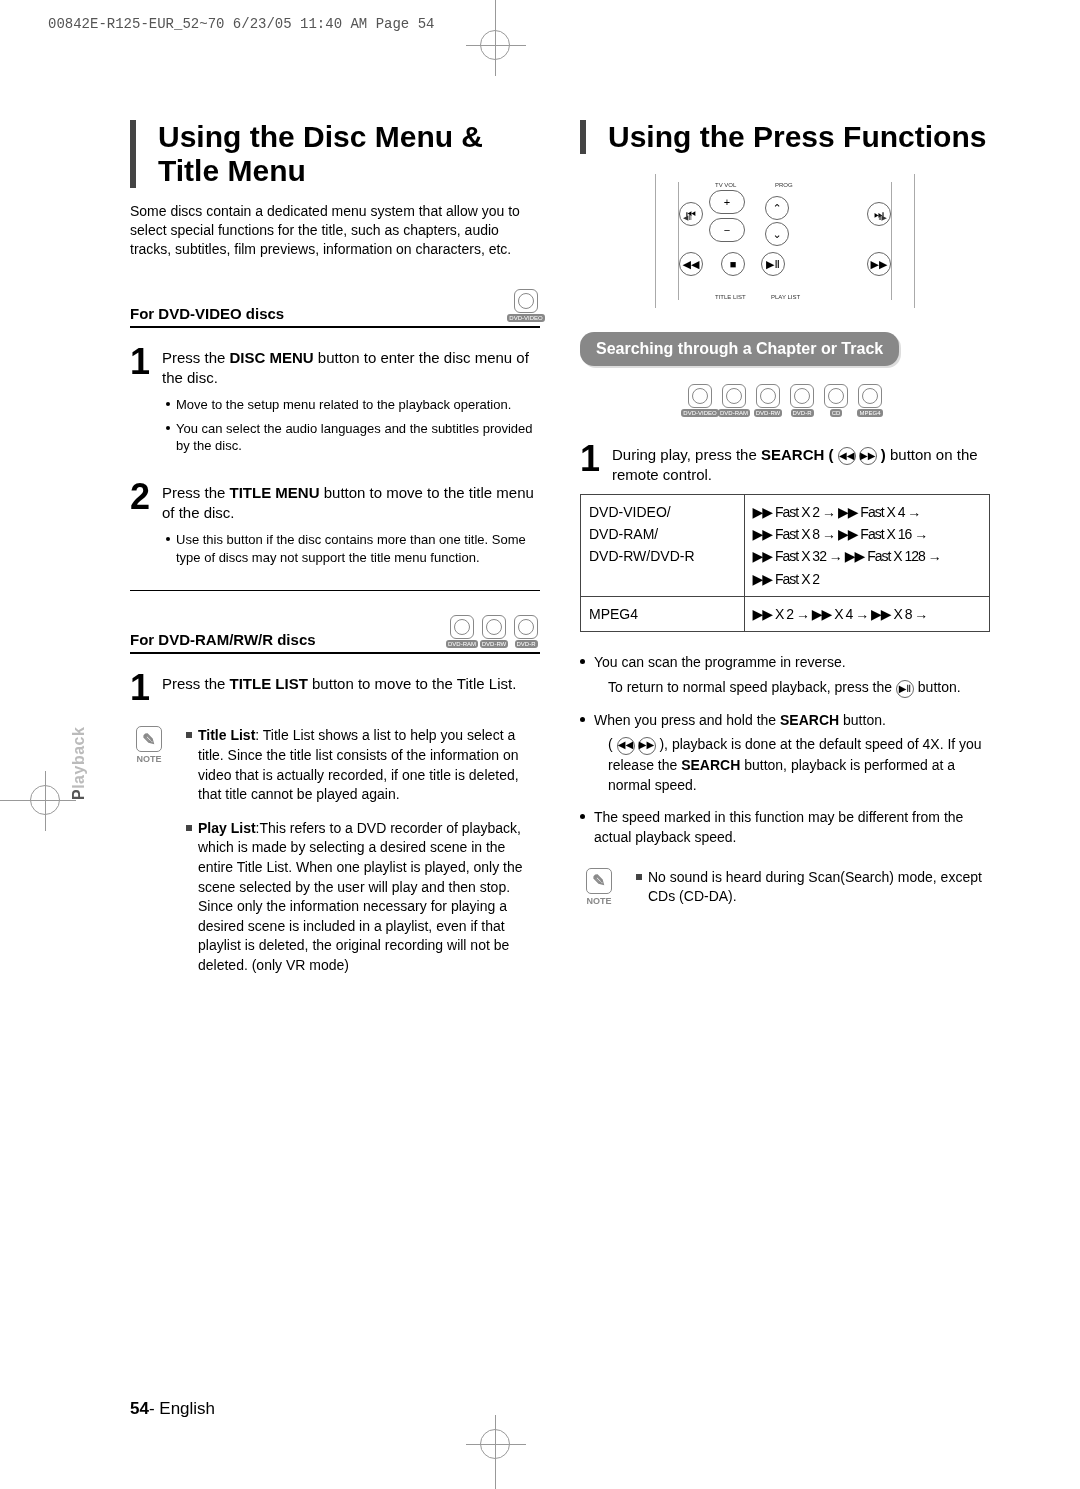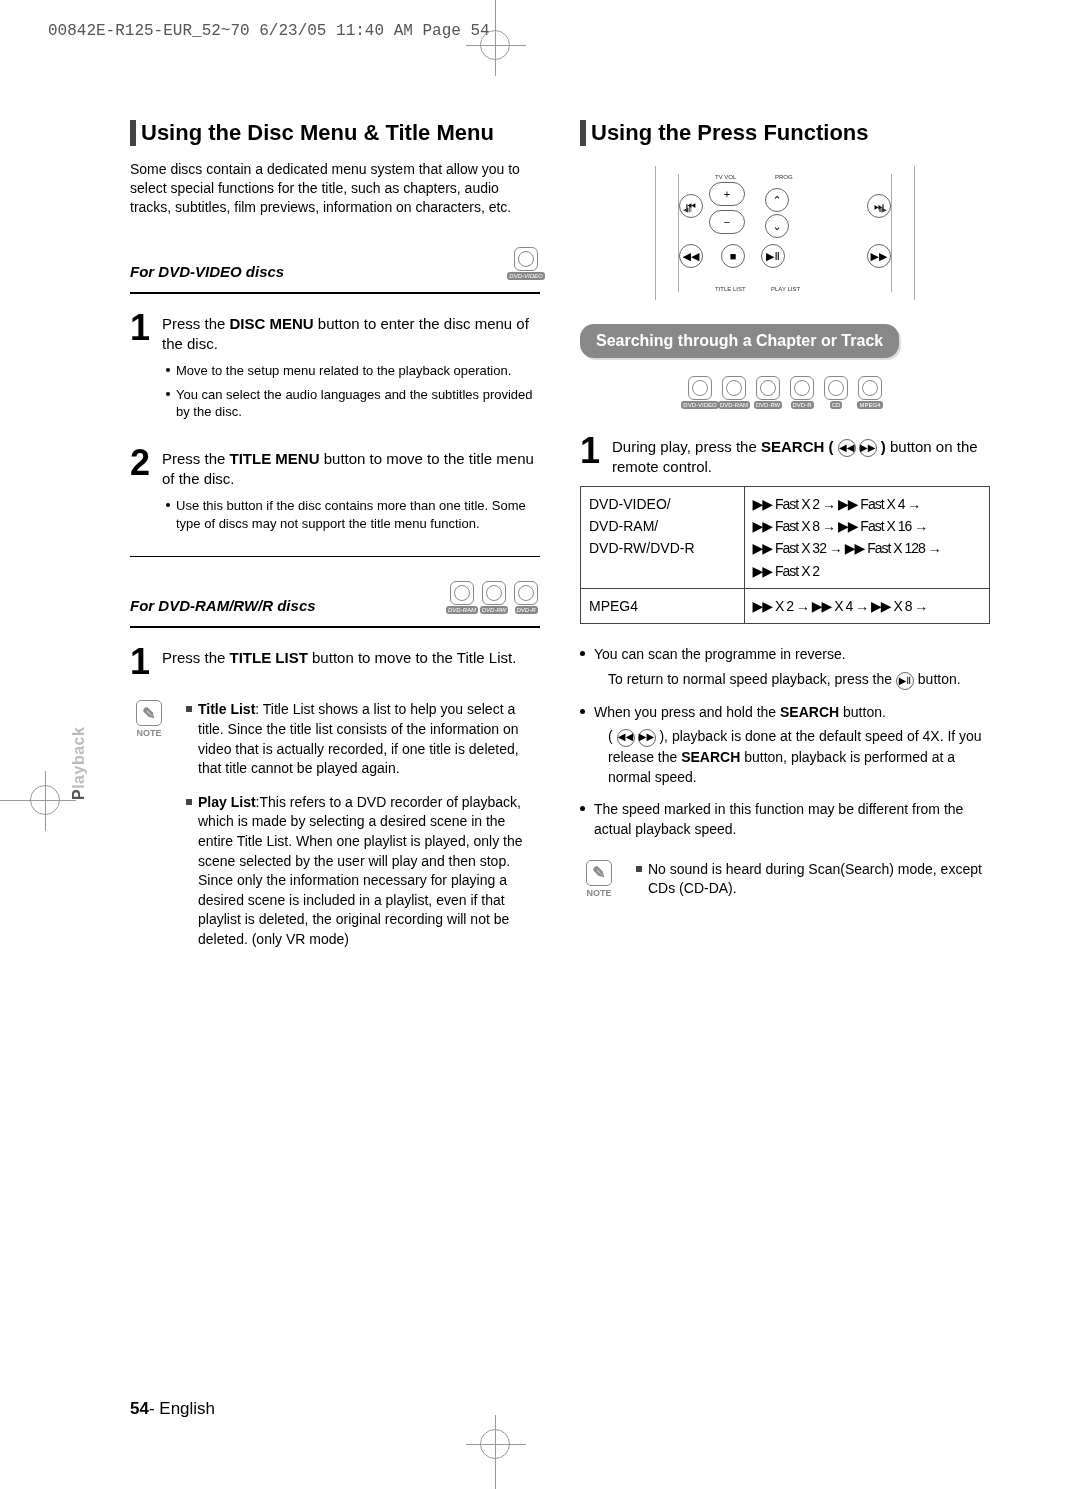--- a/index.html
+++ b/index.html
@@ -6,53 +6,53 @@
   body {
     font-family: Arial, Helvetica, sans-serif;
     background: #fff;
     width: 1080px;
     height: 1489px;
     position: relative;
     color: #000;
   }
   .preprint-header {
     position: absolute;
-    top: 22px;
+    top: 16px;
     left: 48px;
     font-family: "Courier New", monospace;
-    font-size: 16px;
+    font-size: 14px;
     color: #555;
   }
   .crop-top { position:absolute; top:0; left:495px; width:1px; height:32px; background:#999; }
   .crop-top2 { position:absolute; top:30px; left:480px; width:30px; height:30px; border:1px solid #999; border-radius:50%; }
   .crop-top2:before { content:""; position:absolute; top:14px; left:-15px; width:60px; height:1px; background:#999;}
   .crop-top2:after { content:""; position:absolute; left:14px; top:-15px; width:1px; height:60px; background:#999;}
   .crop-bottom { position:absolute; bottom:0; left:495px; width:1px; height:32px; background:#999; }
   .crop-bottom2 { position:absolute; bottom:30px; left:480px; width:30px; height:30px; border:1px solid #999; border-radius:50%; }
   .crop-bottom2:before { content:""; position:absolute; top:14px; left:-15px; width:60px; height:1px; background:#999;}
   .crop-bottom2:after { content:""; position:absolute; left:14px; top:-15px; width:1px; height:60px; background:#999;}
   .crop-left { position:absolute; top:800px; left:0; width:32px; height:1px; background:#999; }
   .crop-left2 { position:absolute; top:785px; left:30px; width:30px; height:30px; border:1px solid #999; border-radius:50%; }
   .crop-left2:before { content:""; position:absolute; top:14px; left:-15px; width:60px; height:1px; background:#999;}
   .crop-left2:after { content:""; position:absolute; left:14px; top:-15px; width:1px; height:60px; background:#999;}
 
   .page { position:absolute; top:120px; left:130px; right:90px; bottom:100px; }
   .columns { display:flex; gap:40px; }
   .col { flex:1; min-width:0; }
 
   .section-title {
-    font-size: 22px;
+    font-size: 30px;
     font-weight: bold;
     border-left: 6px solid #444;
-    padding-left: 5px;
+    padding-left: 22px;
     margin-bottom: 14px;
   }
   .intro { font-size: 14px; line-height:1.35; margin-bottom:30px; }
 
-  .subhead-row { display:flex; align-items:flex-end; justify-content:space-between; border-bottom:2px solid #000; padding-bottom:12px; margin-bottom:16px; margin-top:10px;font-style:italic;}
+  .subhead-row { display:flex; align-items:flex-end; justify-content:space-between; border-bottom:2px solid #000; padding-bottom:4px; margin-bottom:16px; margin-top:10px;}
   .subhead { font-weight:bold; font-size:15px; }
   .disc-icons { display:flex; gap:4px; }
   .disc-icon { width:28px; display:flex; flex-direction:column; align-items:center; }
   .disc-icon .ring { width:24px; height:24px; border:1.5px solid #888; border-radius:6px; display:flex; align-items:center; justify-content:center; }
   .disc-icon .ring:before { content:""; width:14px; height:14px; border:1.5px solid #888; border-radius:50%; display:block; }
   .disc-icon .lbl { font-size:6px; background:#888; color:#fff; border-radius:3px; padding:1px 2px; margin-top:1px; white-space:nowrap; text-align:center; }
 
   .step { display:flex; gap:8px; margin-bottom:8px; }
   .step-num { font-size:36px; font-weight:bold; line-height:1; min-width:24px; }
   .step-body { font-size:15px; line-height:1.35; padding-top:4px; }

